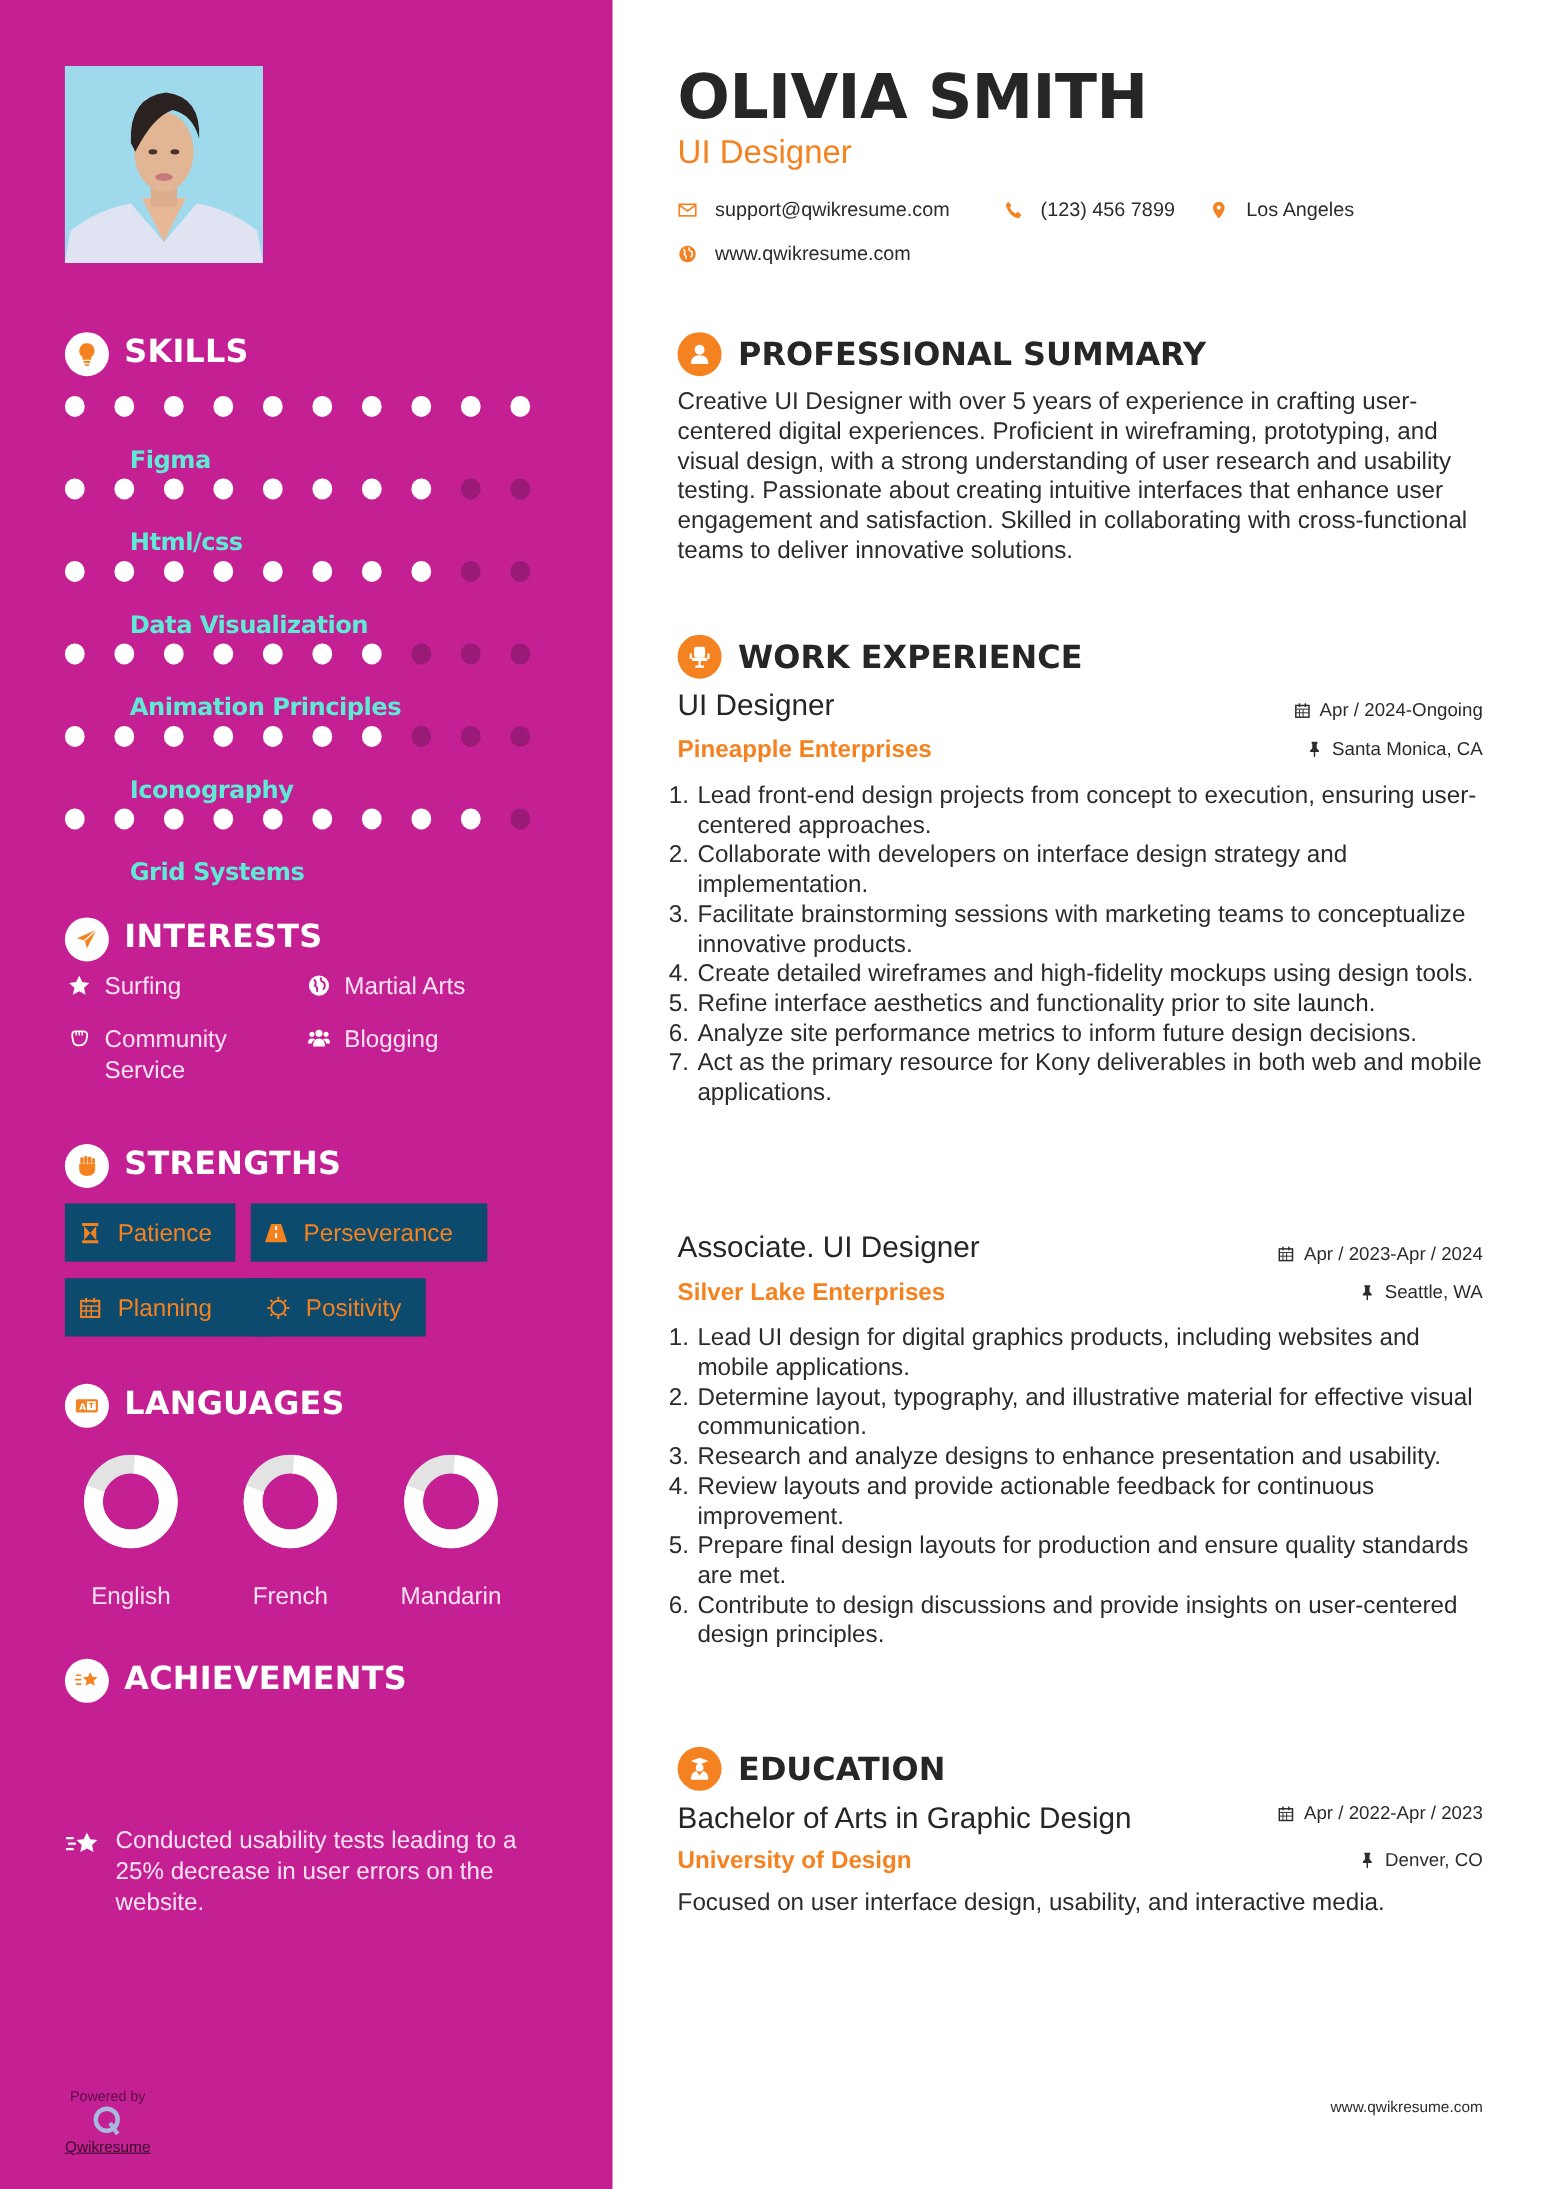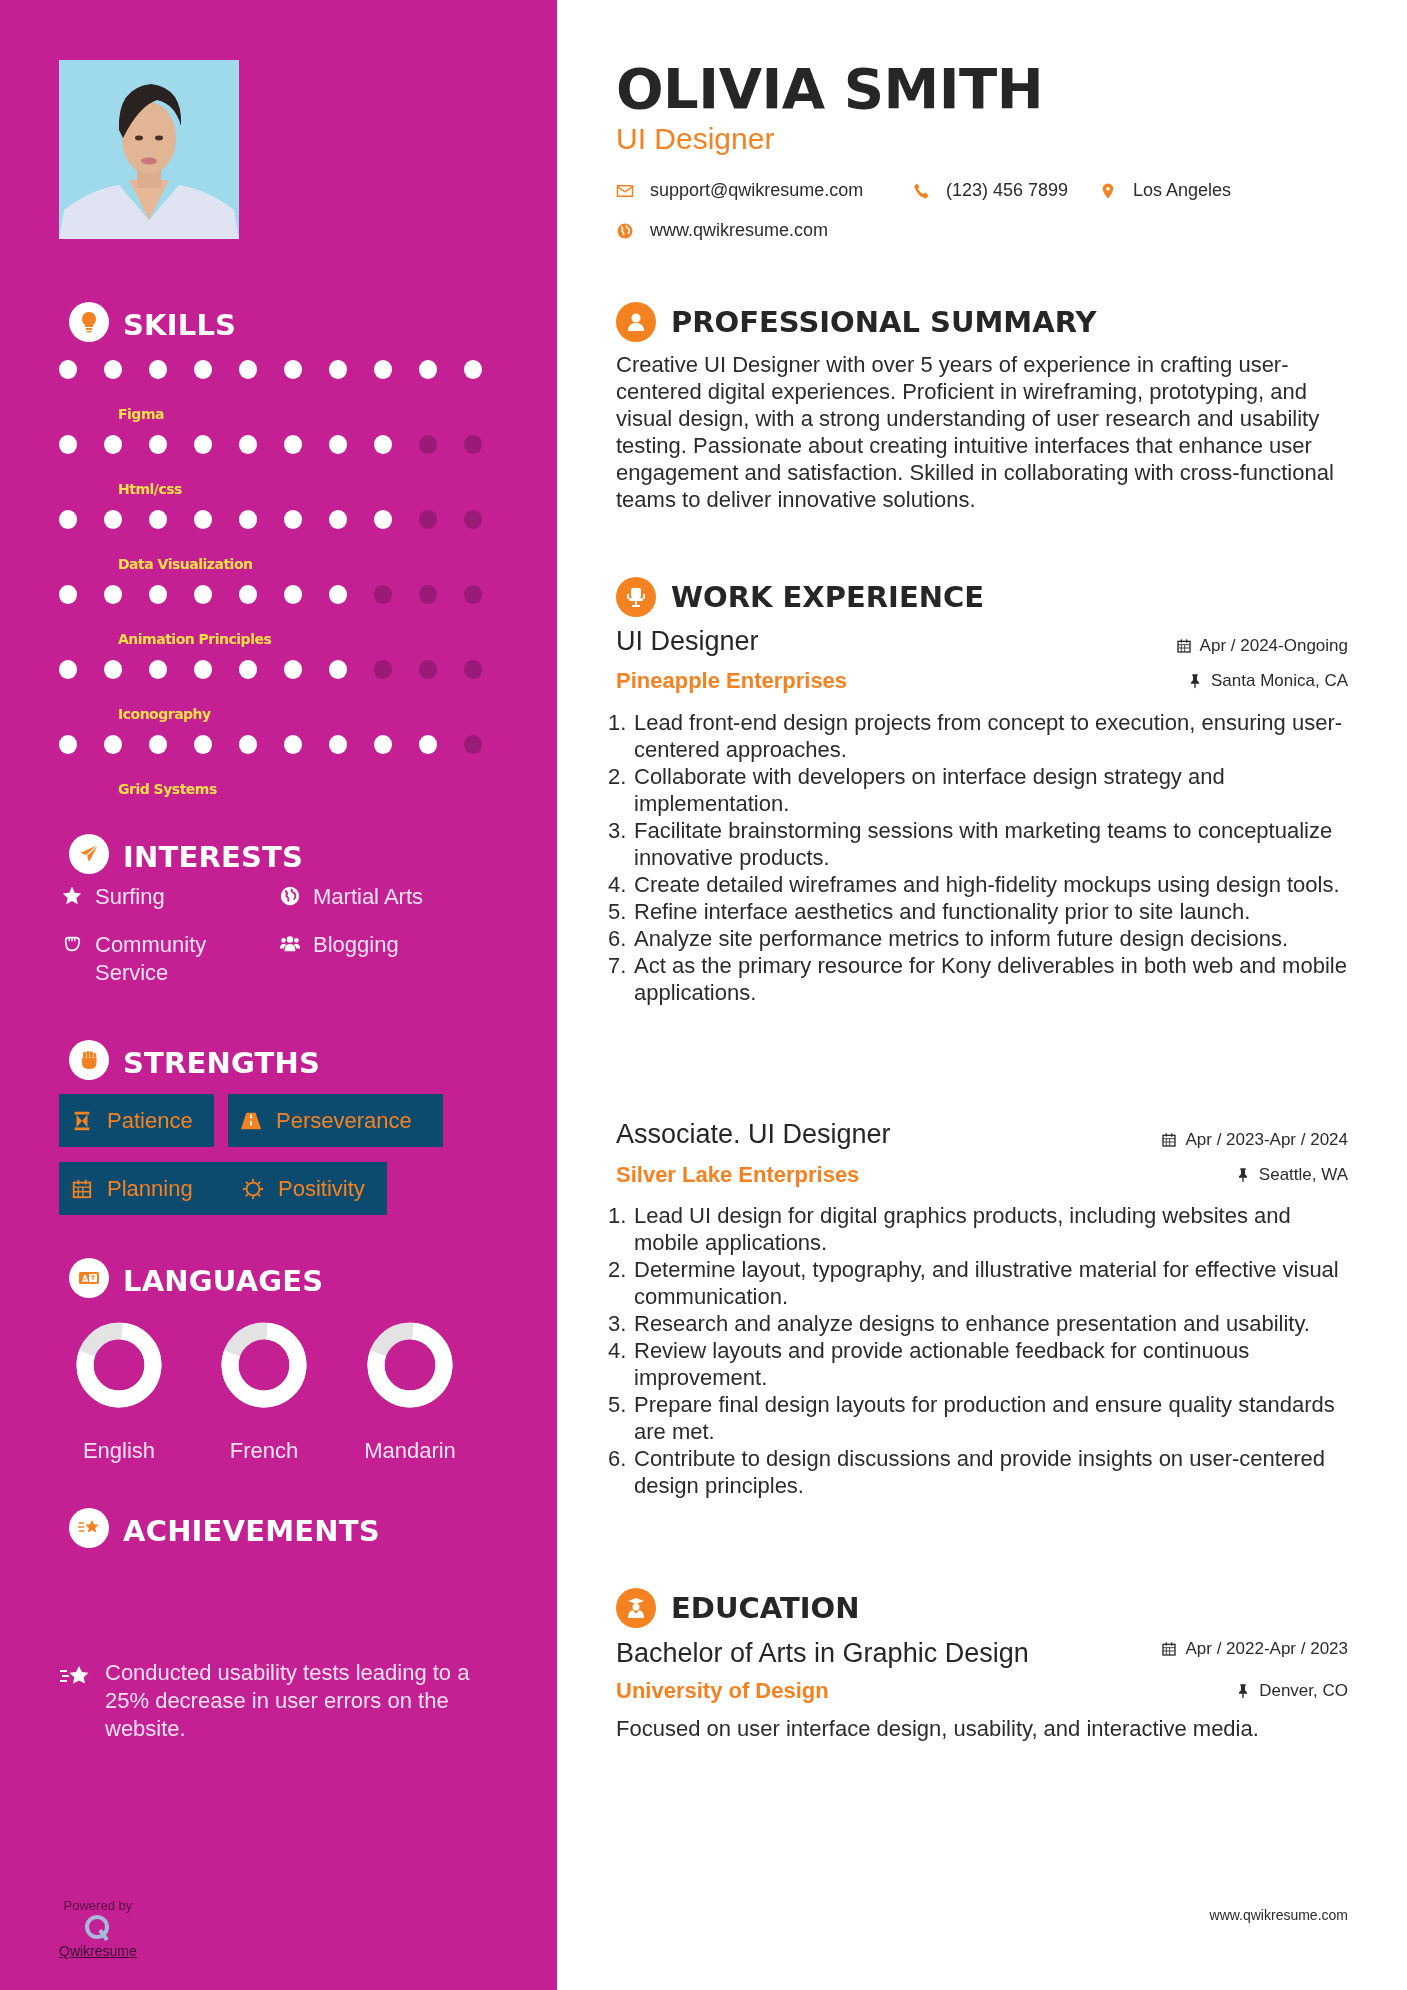--- a/index.html
+++ b/index.html
@@ -7,28 +7,28 @@
   body { font-family: "Liberation Sans", "DejaVu Sans", sans-serif; color: #2b2b2b; position: relative; }
 
   .sidebar { position: absolute; left: 0; top: 0; width: 557px; height: 1990px; background: #c41f93; color: #fff; }
   .main { position: absolute; left: 557px; top: 0; width: 850px; height: 1990px; background: #fff; }
 
   
   .photo { position: absolute; left: 59px; top: 60px; width: 180px; height: 179px; background: #9fd9ec; overflow: hidden; }
   .photo svg { width: 100%; height: 100%; display: block; }
 
   
-  .s-head { position: absolute; left: 69px; display: flex; align-items: flex-end; height: 40px; }
+  .s-head { position: absolute; left: 59px; display: flex; align-items: flex-start; height: 40px; }
   .s-head .ico { width: 40px; height: 40px; border-radius: 50%; background: #fff; display: flex; align-items: center; justify-content: center; }
   .s-head .ico svg { width: 24px; height: 24px; }
   .s-head .lbl { margin-left: 14px; font-family: "DejaVu Sans", sans-serif; font-weight: bold; font-size: 29px; color: #fff; letter-spacing: 0.2px; }
 
   
   .skill { position: absolute; left: 59px; width: 450px; }
-  .skill .name { font-size: 14px; color: #fde047; height: 30px; }
+  .skill .name { font-size: 22px; color: #5eead4; height: 30px; }
   .skill .dots { display: flex; gap: 0; margin-top: 10px; }
   .dot { width: 19px; height: 19px; border-radius: 50%; margin-right: 27.5px; background: #ffffff; }
   .dot.off { background: #9a1a78; }
 
   
   .interest { position: absolute; display: flex; align-items: flex-start; font-size: 22px; color: #fbe3f3; line-height: 28px; }
   .interest .iico { width: 26px; height: 26px; margin-right: 10px; display: flex; align-items: center; justify-content: center; flex-shrink: 0; }
   .interest .iico svg { width: 22px; height: 22px; }
 
   

